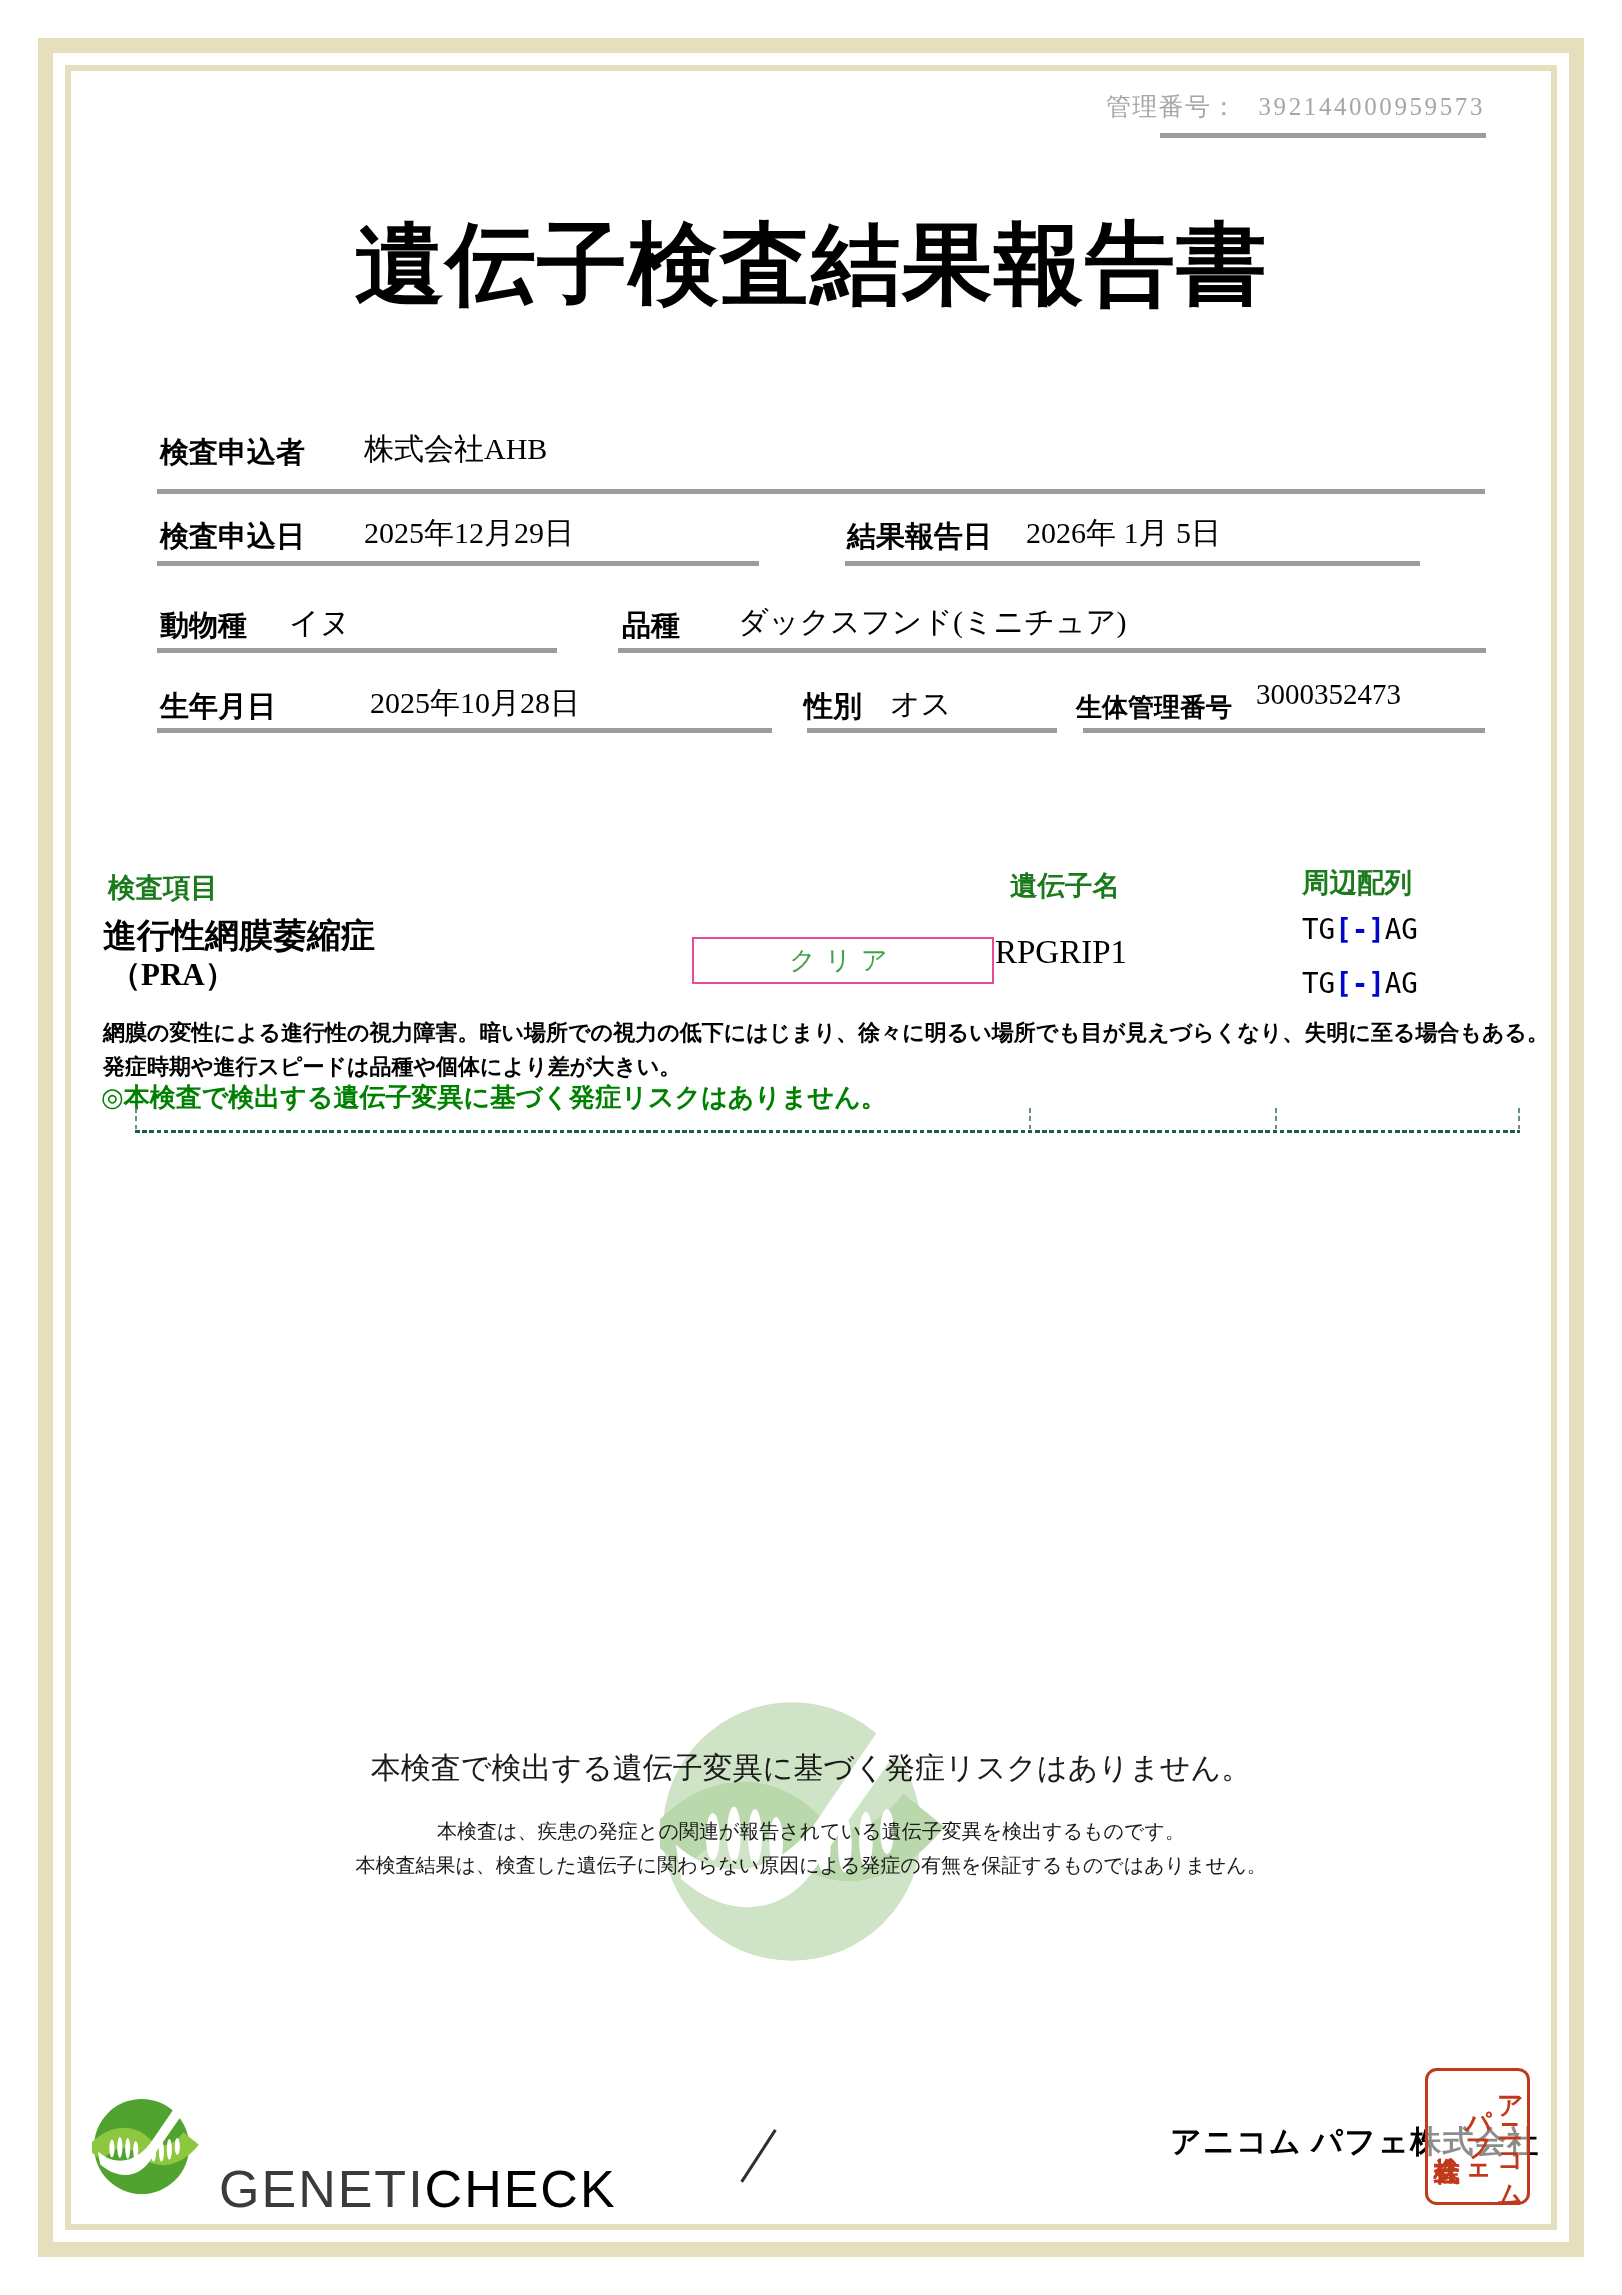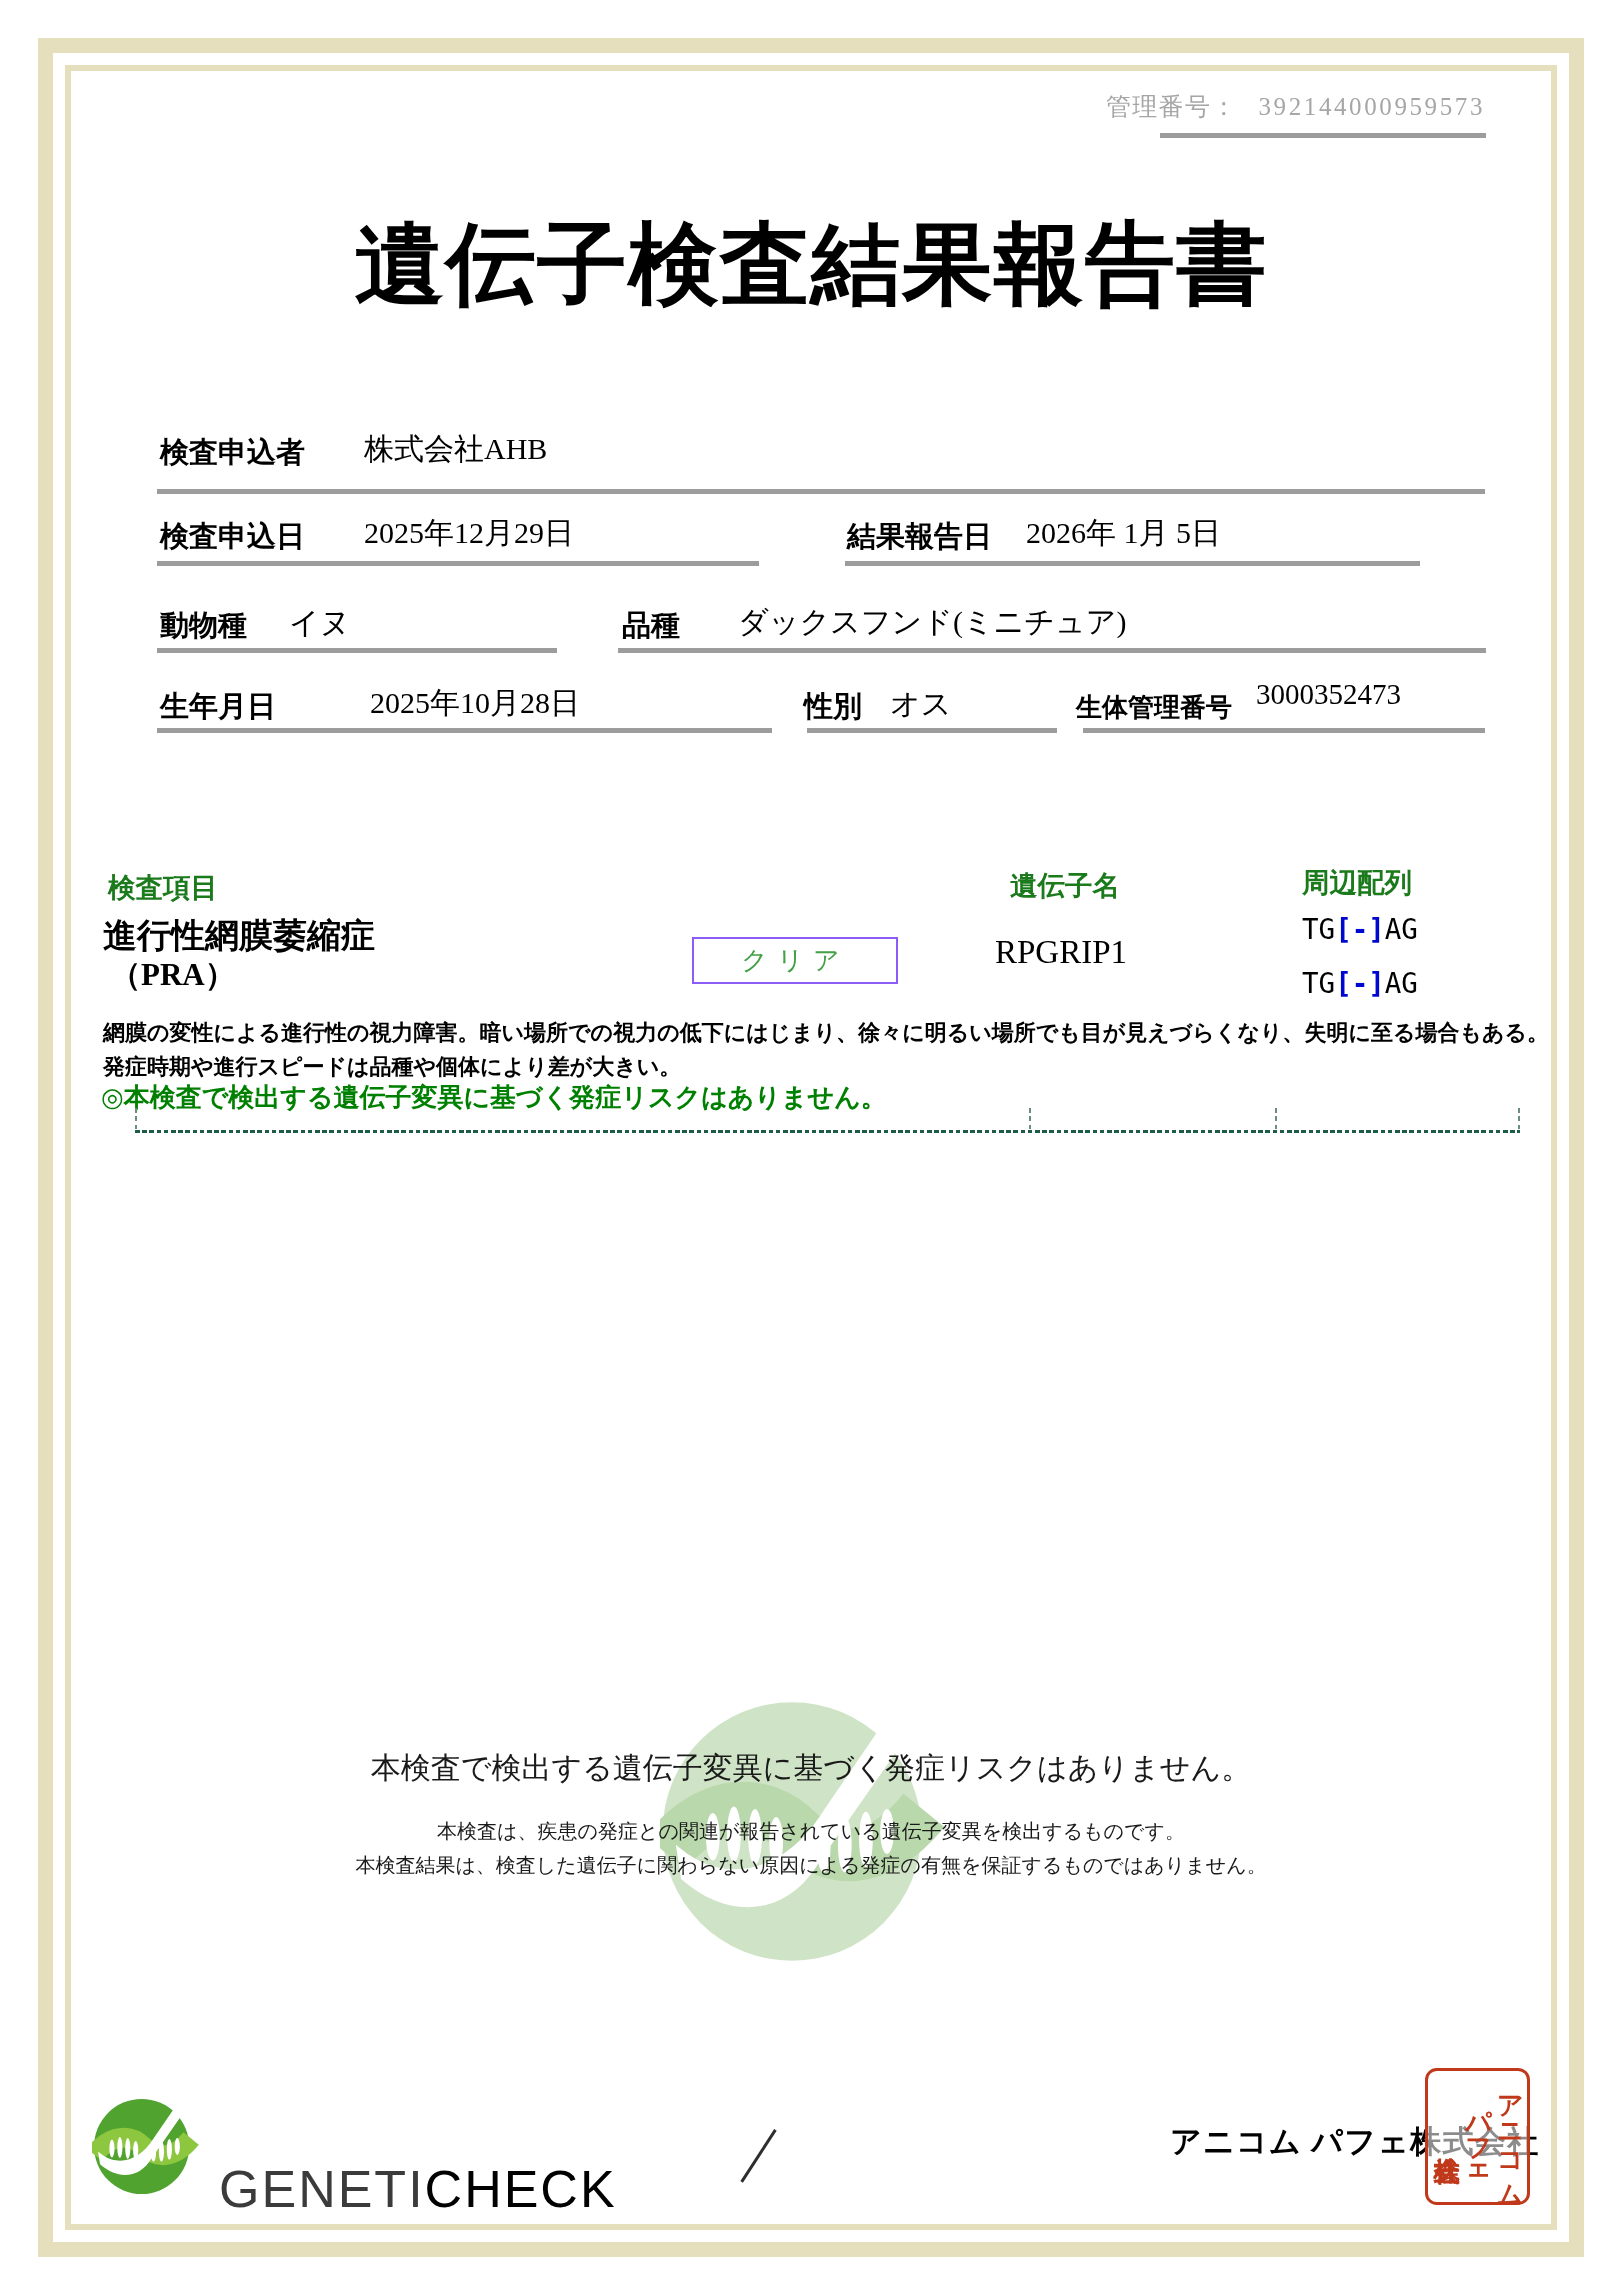--- a/index.html
+++ b/index.html
@@ -30,22 +30,22 @@
   
   .lbl{font-weight:bold;font-size:29px;}
   .val{font-size:30px;}
   .u{position:absolute;height:4.6px;background:#9c9c9c;}
 
   
   .green-lbl{font-weight:bold;font-size:27.5px;color:#1b7a1b;}
   .disease{font-weight:bold;font-size:34px;}
   .pra{font-weight:bold;font-size:31px;}
   .clear-box{
-    top:937px;left:692px;width:206px;height:47px;
-    border:2px solid #8b5cf6;box-sizing:border-box;
+    top:937px;left:692px;width:302px;height:47px;
+    border:2px solid #ec4899;box-sizing:border-box;
     text-align:center;line-height:43px;
     font-size:26px;color:#43a047;letter-spacing:9.2px;
   }
   .gene-name{font-size:33px;}
   .seq{font-family:"DejaVu Sans Mono","Liberation Mono",monospace;font-size:27.5px;}
   .seq .var{color:#0008d0;font-weight:bold;}
   .desc{font-weight:bold;font-size:22px;}
   .risk{font-weight:bold;font-size:26px;color:#008000;}
 
   

